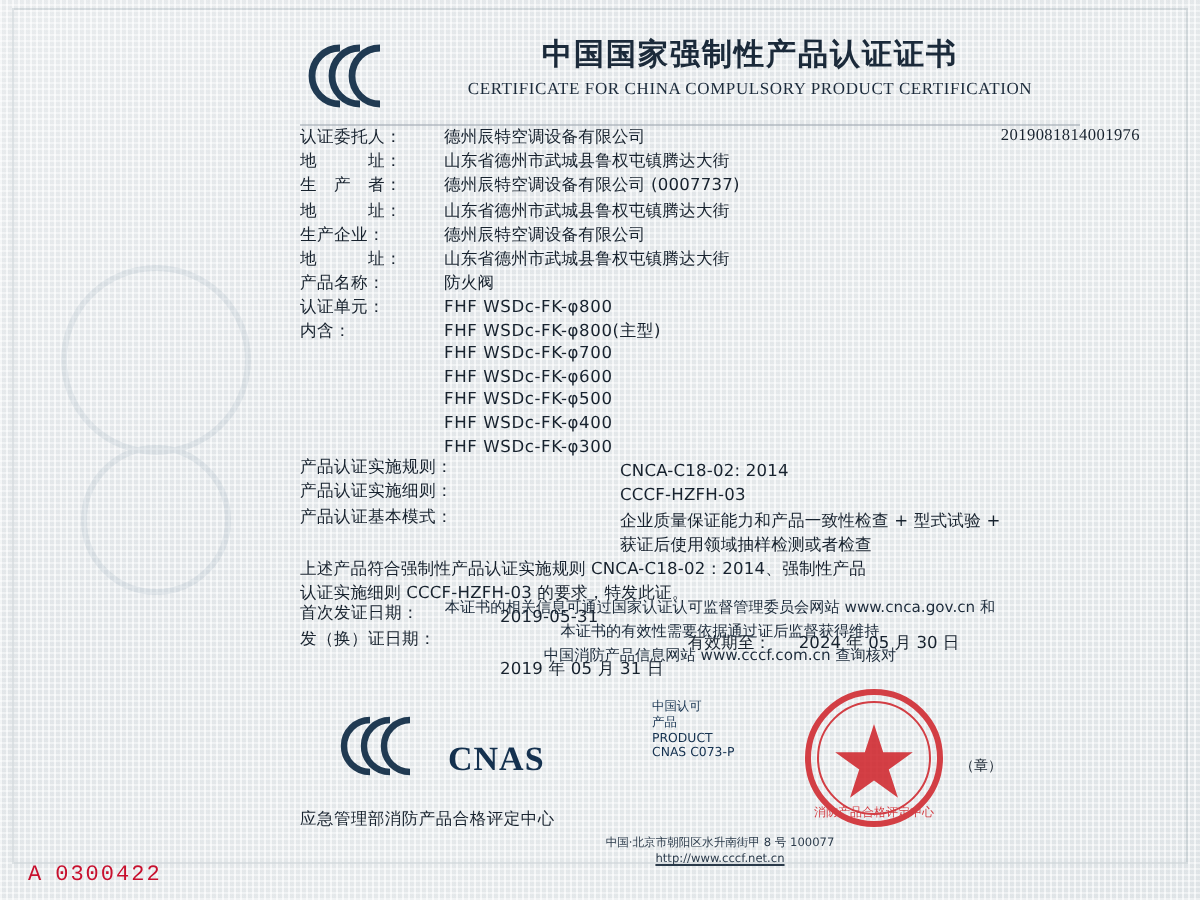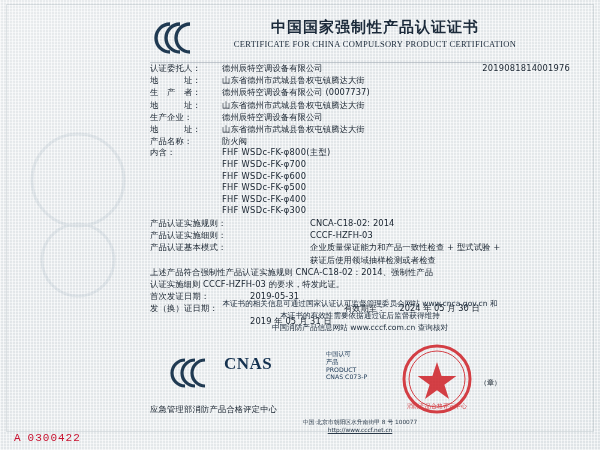--- a/index.html
+++ b/index.html
@@ -92,21 +92,21 @@
   .row {
     display: flex;
     align-items: flex-start;
     white-space: nowrap;
   }
   .lbl {
     flex: 0 0 auto;
     width: 72px;
     letter-spacing: 0.2px;
   }
-  .lbl.wide { width: 160px; }
+  .lbl.wide { width: 160px; font-family: Liberation Mono, monospace; }
   .val {
     flex: 1 1 auto;
     letter-spacing: 0.1px;
   }
   .row.no-label .val { padding-left: 72px; }
   .models .val { letter-spacing: 0.3px; }
   .row.tight { line-height: 11.6px; }
 
   
   .notice {
@@ -138,20 +138,21 @@
     left: 74px; top: 6px;
     width: 96px;
     text-align: left;
   }
   .cnas-word {
     font-size: 17px;
     font-weight: bold;
     letter-spacing: 0.5px;
     color: #14314f;
     font-family: "Liberation Serif", "DejaVu Serif", serif;
+    margin-top: 16px;
   }
   .prod-mark {
     position: absolute;
     left: 176px; top: 2px;
     font-size: 6.2px;
     line-height: 7.8px;
     color: #14314f;
   }
   .seal {
     position: absolute;
@@ -233,21 +234,21 @@
       <div class="title-en">CERTIFICATE FOR CHINA COMPULSORY PRODUCT CERTIFICATION</div>
     </div>
     <div class="rule"></div>
   </div>
 
   <div class="body">
 
     <div class="row">
       <span class="lbl">认证委托人：</span>
       <span class="val">德州辰特空调设备有限公司</span>
-      <span style="margin-left:10px;letter-spacing:0.2px;">2019081814001976</span>
+      <span style="margin-left:10px;letter-spacing:0.2px;font-family:Liberation Serif, serif;">2019081814001976</span>
     </div>
 
     <div class="row">
       <span class="lbl">地　　　址：</span>
       <span class="val">山东省德州市武城县鲁权屯镇腾达大街</span>
     </div>
     <div class="row">
       <span class="lbl">生　产　者：</span>
       <span class="val">德州辰特空调设备有限公司 (0007737)</span>
     </div>
@@ -259,20 +260,24 @@
       <span class="lbl">生产企业：</span>
       <span class="val">德州辰特空调设备有限公司</span>
     </div>
     <div class="row">
       <span class="lbl">地　　　址：</span>
       <span class="val">山东省德州市武城县鲁权屯镇腾达大街</span>
     </div>
     <div class="row">
       <span class="lbl">产品名称：</span>
       <span class="val">防火阀</span>
+    </div>
+    <div class="row models">
+      <span class="lbl">认证单元：</span>
+      <span class="val">FHF  WSDc-FK-φ800</span>
     </div>
 
     <div class="row models tight">
       <span class="lbl" style="text-align:left;padding-right:4px;width:68px;">内含：</span>
       <span class="val">FHF WSDc-FK-φ800(主型)</span>
     </div>
     <div class="row models tight no-label">
       <span class="val">FHF WSDc-FK-φ700</span>
     </div>
     <div class="row models tight no-label">

